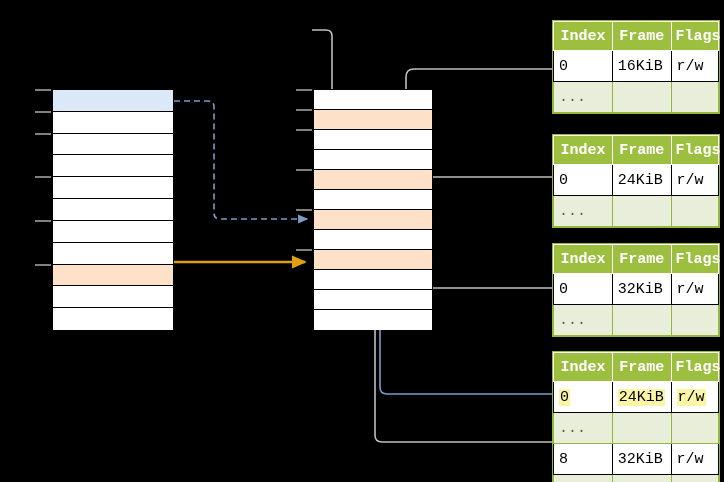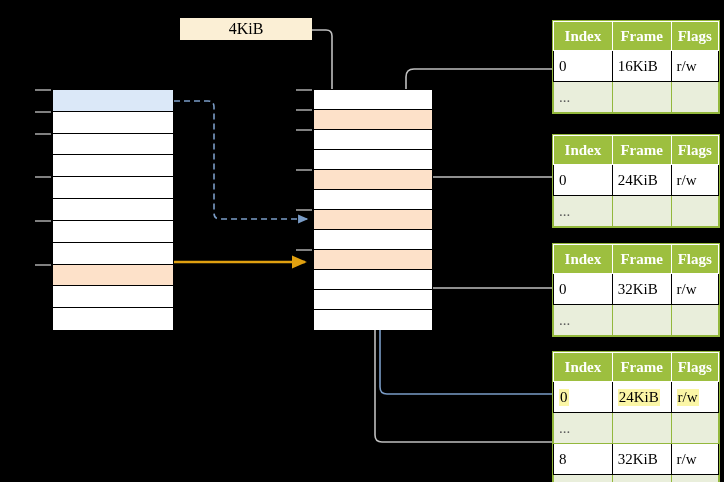--- a/index.html
+++ b/index.html
@@ -52,20 +52,21 @@
     font-size: 16px;
   }
 
   
   .ptable {
     position: absolute;
     box-sizing: border-box;
     border-collapse: collapse;
     background: #ffffff;
     border: 1px solid #93b83c;
+    font-family: Liberation Mono, monospace;
   }
   .ptable table {
     border-collapse: collapse;
     width: 100%;
     height: 100%;
     table-layout: fixed;
   }
   .ptable th {
     background: #9dbf3f;
     color: #ffffff;
@@ -135,23 +136,20 @@
 
     <path d="M556,394 L387,394 Q380,394 380,387 L380,268" fill="none" stroke="#7a9cc6" stroke-width="1.6" marker-end="url(#mk-blue)"></path>
 
     <path d="M556,442 L382,442 Q375,442 375,435 L375,270" fill="none" stroke="#bfbfbf" stroke-width="1.6" marker-end="url(#mk-gray)"></path>
 
     <path d="M174,101 L208,101 Q214,101 214,107 L214,213 Q214,219 220,219 L307,219" fill="none" stroke="#7a9cc6" stroke-width="1.6" stroke-dasharray="6 4" marker-end="url(#mk-blue)"></path>
 
     <path d="M174,262 L305,262" fill="none" stroke="#e0a010" stroke-width="2.4" marker-end="url(#mk-orange)"></path>
   </svg>
 
-  <div class="labelbox" style="left:180px; top:18px; width:132px; height:22px;">
-    <span>4KiB</span>
-  </div>
 
   <div class="memcol" id="left-col" style="left:52px; top:89px; width:122px; height:240px;">
       <div class="cell blue" style="height: 21.8182px;"></div>
       <div class="cell" style="height: 21.8182px;"></div>
       <div class="cell" style="height: 21.8182px;"></div>
       <div class="cell" style="height: 21.8182px;"></div>
       <div class="cell" style="height: 21.8182px;"></div>
       <div class="cell" style="height: 21.8182px;"></div>
       <div class="cell" style="height: 21.8182px;"></div>
       <div class="cell" style="height: 21.8182px;"></div>

